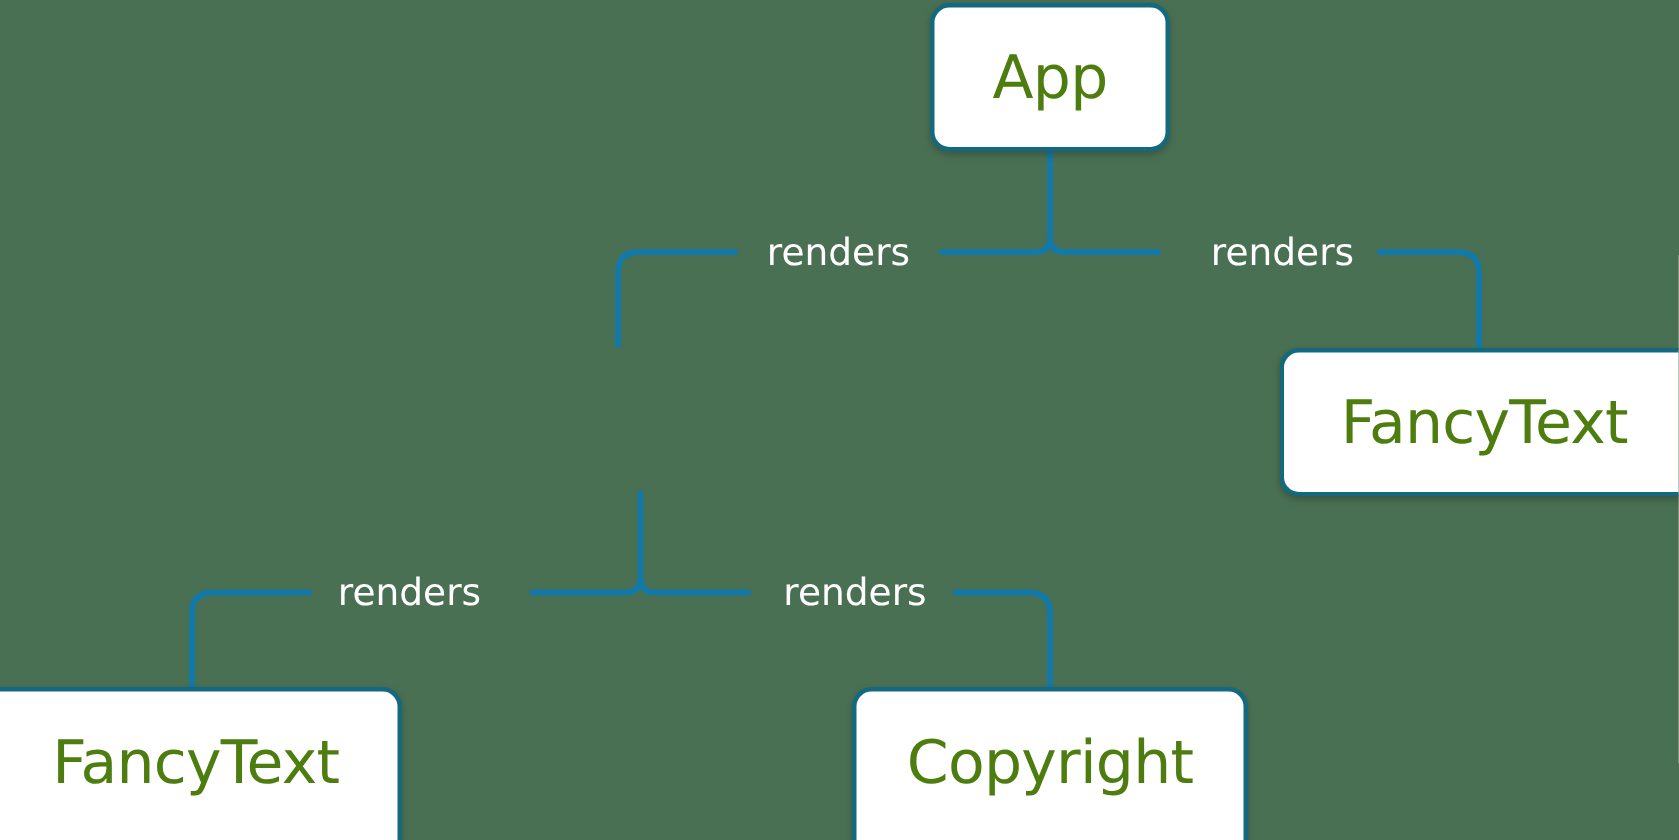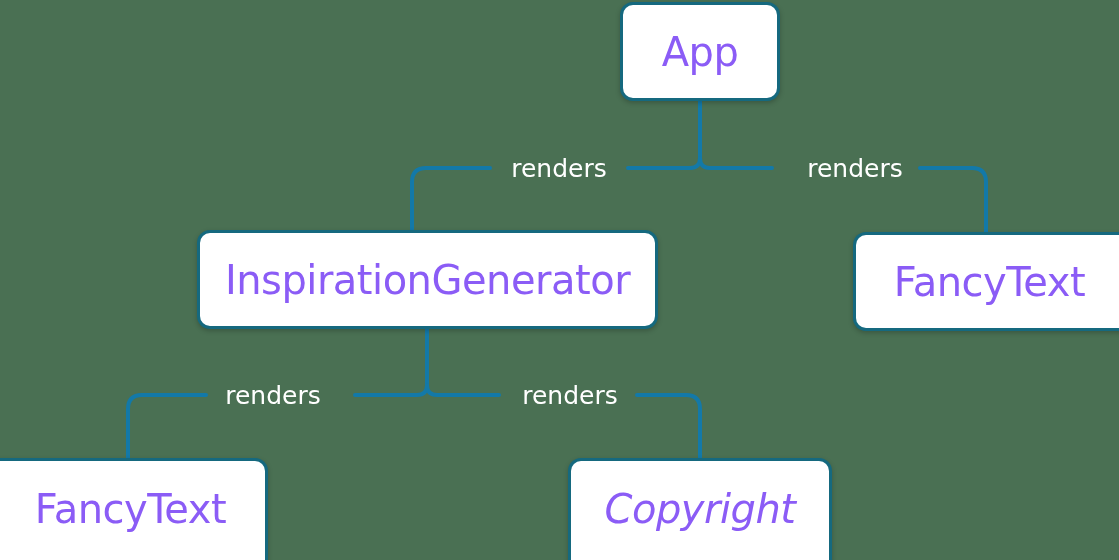--- a/index.html
+++ b/index.html
@@ -34,21 +34,21 @@
     background: #ffffff;
     border: 3px solid #15697f;
     border-radius: 13px;
     display: flex;
     align-items: center;
     justify-content: center;
     box-shadow: 0 2px 5px rgba(0,0,0,0.22);
     z-index: 2;
   }
   .node-label {
-    color: #8b5cf6;
+    color: #4d7c0f;
     font-family: "DejaVu Sans", sans-serif;
     font-size: 40px;
     font-weight: 400;
     letter-spacing: -0.5px;
     white-space: nowrap;
     line-height: 1;
   }
   
   .clip-left {
     border-left: none;
@@ -112,29 +112,26 @@
   <div class="edge-label" style="left:855px; top:168px;">renders</div>
 
   <div class="edge-label" style="left:273px; top:395px;">renders</div>
 
   <div class="edge-label" style="left:570px; top:395px;">renders</div>
 
   <div class="node" style="left:620px; top:2px; width:160px; height:99px;">
     <span class="node-label">App</span>
   </div>
 
-  <div class="node" style="left:197px; top:230px; width:461px; height:99px;">
-    <span class="node-label">InspirationGenerator</span>
-  </div>
 
   <div class="node clip-right" style="left:853px; top:232px; width:270px; height:99px;">
     <span class="node-label">FancyText</span>
   </div>
 
   <div class="node clip-left clip-bottom" style="left:-4px; top:458px; width:272px; height:106px;">
     <span class="node-label" style="padding-bottom:8px;">FancyText</span>
   </div>
 
   <div class="node clip-bottom" style="left:568px; top:458px; width:264px; height:106px;">
-    <span class="node-label" style="padding-bottom:8px;font-style:italic;">Copyright</span>
+    <span class="node-label" style="padding-bottom:8px;">Copyright</span>
   </div>
 
 </div>
 
 </body></html>

